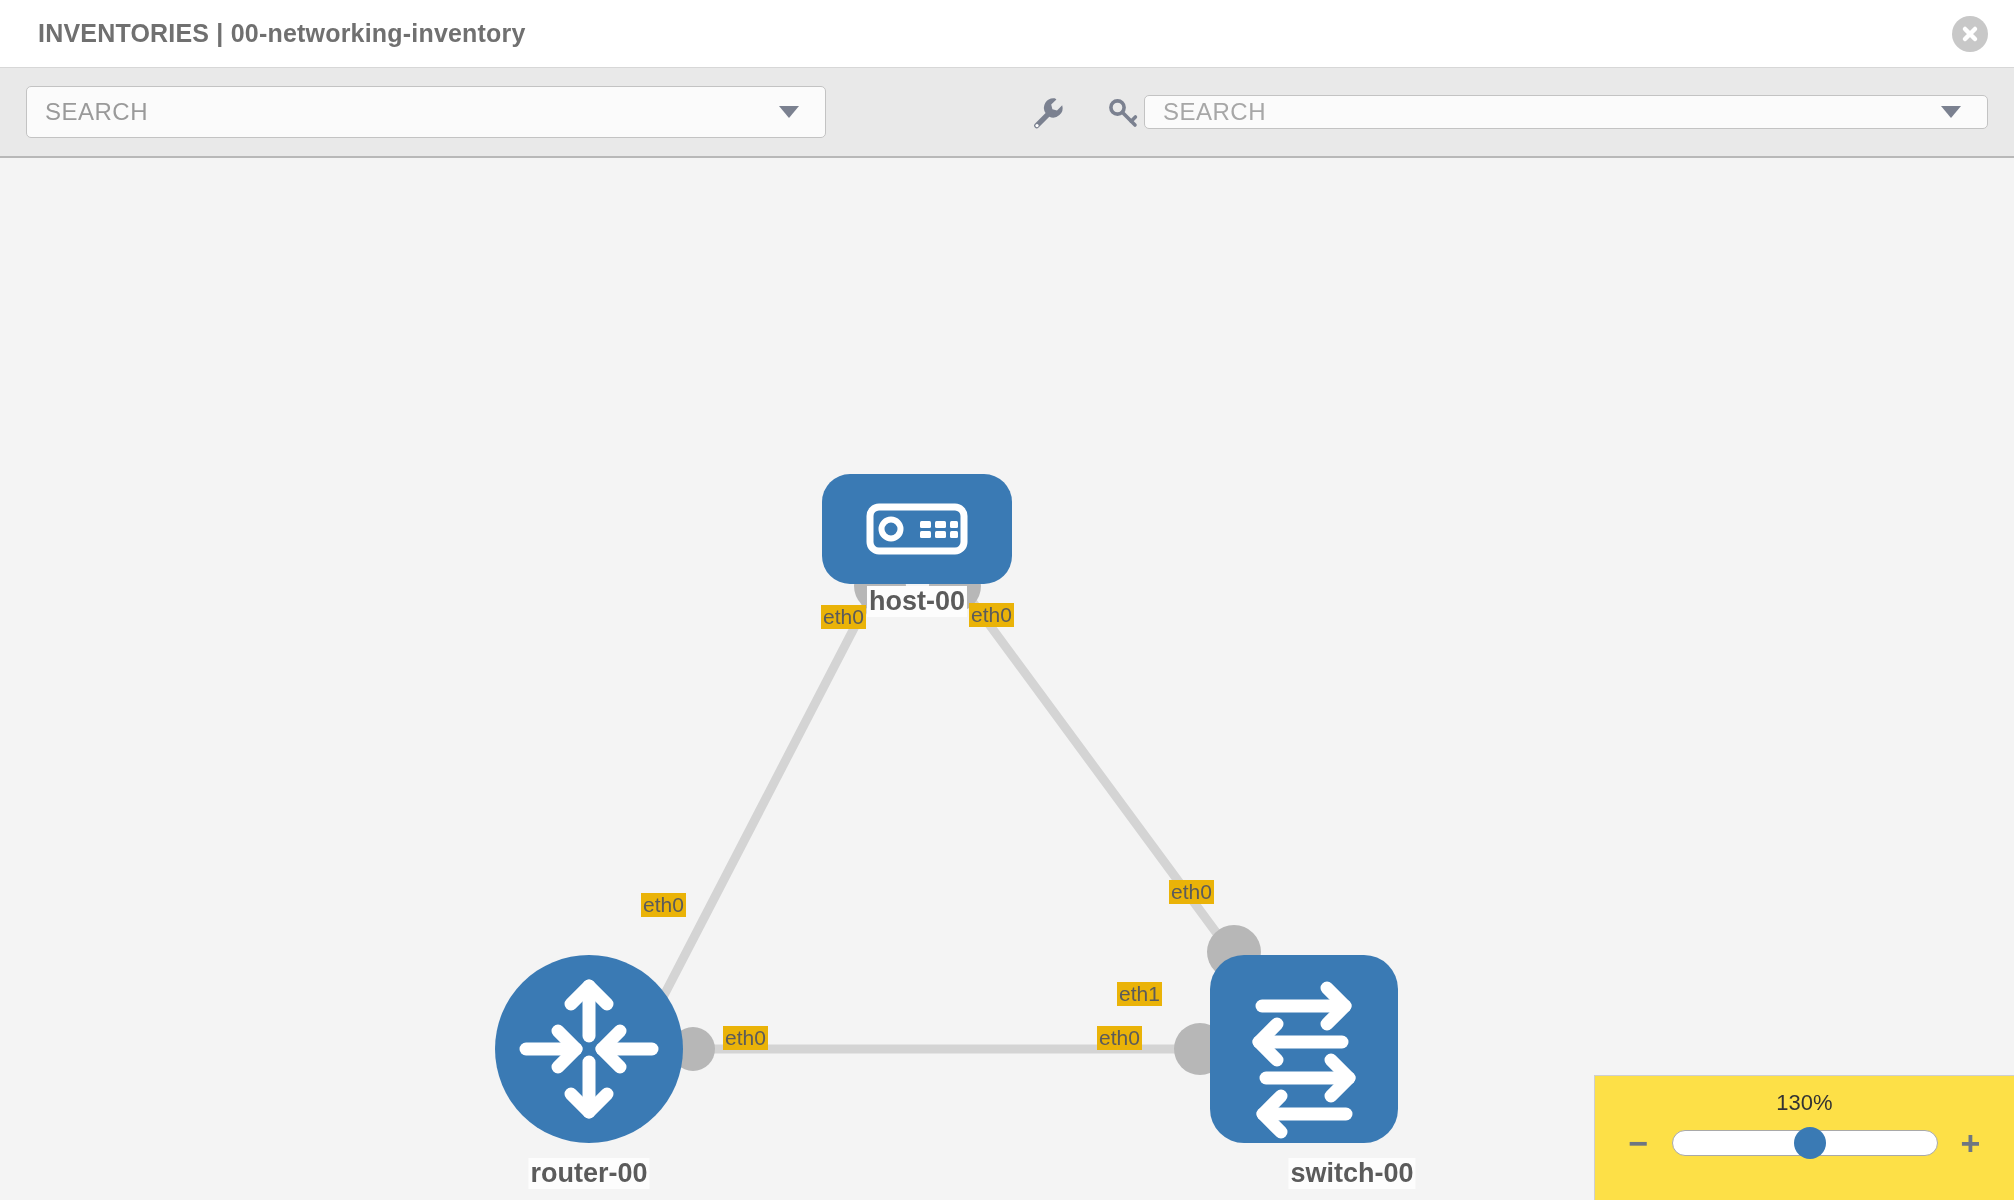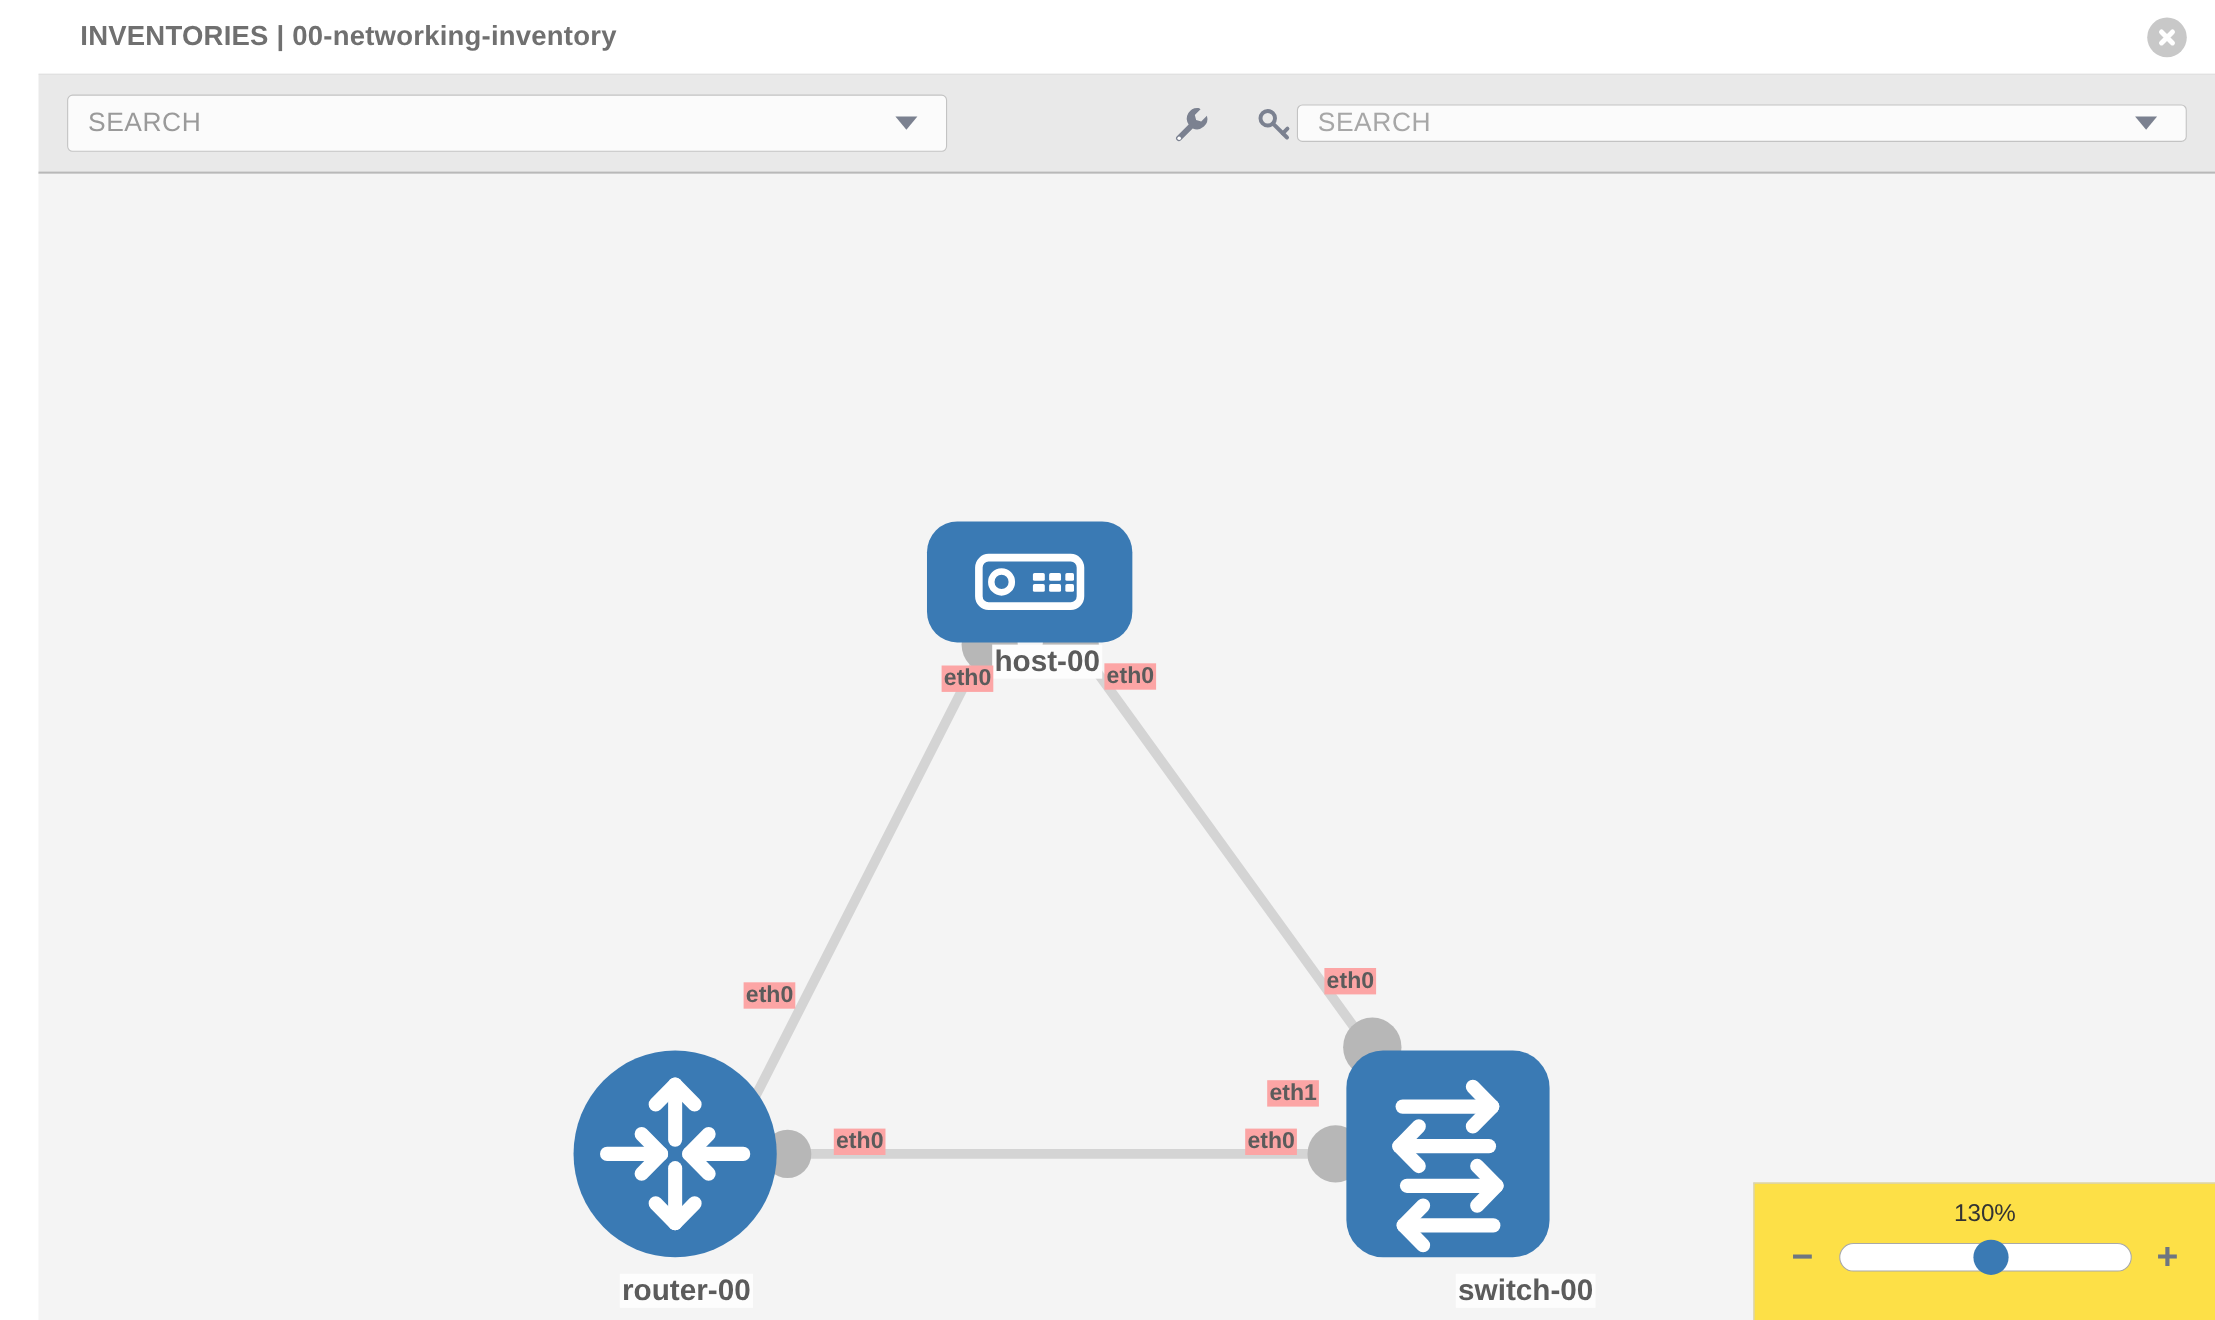--- a/index.html
+++ b/index.html
@@ -12,21 +12,20 @@
     background: #f5f5f5;
   }
 
   .app {
     position: relative;
     width: 2014px;
     height: 1200px;
     background: #ffffff;
     display: flex;
     flex-direction: column;
-    padding-left: 35px;
   }
 
   
   .titlebar {
     position: relative;
     height: 68px;
     flex: 0 0 68px;
     background: #ffffff;
     border-bottom: 1px solid #d7d7d7;
     display: flex;
@@ -159,25 +158,24 @@
     white-space: nowrap;
     transform: translateX(-50%);
     padding: 0 2px;
     pointer-events: none;
     font-weight: bold;
   }
   .iface-label {
     position: absolute;
     font-size: 21px;
     color: #5b5b5b;
-    background: #fca5a5;
+    background: #eab308;
     white-space: nowrap;
     padding: 0 2px;
     pointer-events: none;
-    font-weight: bold;
   }
 
   
   .zoom-panel {
     position: absolute;
     right: 0;
     bottom: 0;
     width: 420px;
     height: 125px;
     background: #fde047;

